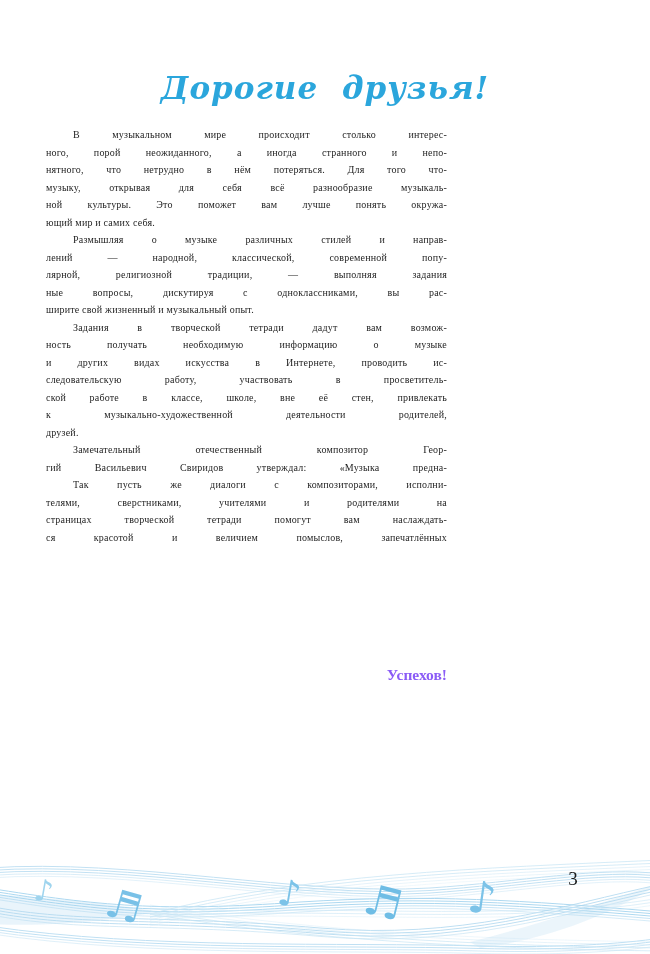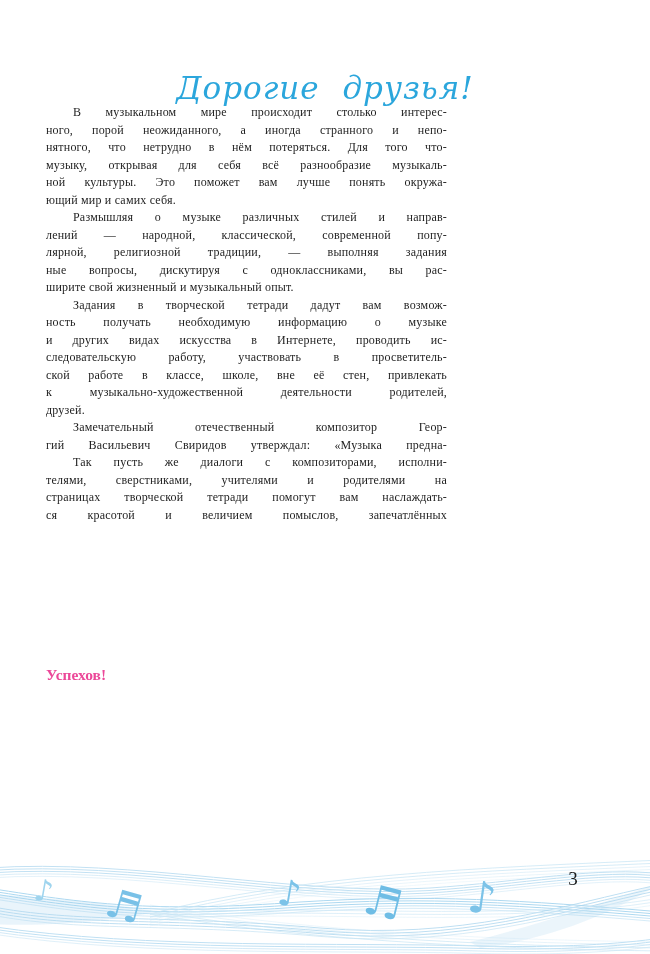--- a/index.html
+++ b/index.html
@@ -16,42 +16,43 @@
     top:70px; left:0; width:650px;
     text-align:center;
     font-family:"DejaVu Serif", serif;
     font-style:italic;
     font-size:31px;
     letter-spacing:1px;
     word-spacing:12px;
   }
   .text-block {
     position:absolute;
-    top:104px; left:46px; width:401px;
-    font-size:12px;
+    top:126px; left:46px; width:401px;
+    font-size:10px;
     line-height:17.5px;
     color:#1e1e1e;
     letter-spacing:0.2px;
   }
   .paragraph { margin:0; }
   .line {
     text-align:justify;
     text-align-last:justify;
     height:17.5px;
     overflow:hidden;
     white-space:nowrap;
   }
   .line.first { text-indent:27px; }
   .line.last { text-align-last:left; }
   .closing {
     position:absolute;
     top:666px; left:46px; width:401px;
+    text-align:right;
     font-weight:bold;
     font-size:15.5px;
-    color:#ec4899;
+    color:#8b5cf6;
   }
   .page-number {
     position:absolute;
     top:868px; left:560px; width:26px;
     text-align:center;
     font-size:19px;
     color:#1b1b1b;
   }
   .waves {
     position:absolute;
@@ -69,21 +70,21 @@
     font-family:"DejaVu Sans", sans-serif;
     line-height:1;
     transform-origin:50% 50%;
   }
 </style>
 </head>
 <body>
 
 <div class="page">
 
-  <h1 class="page-title" style="color:#2ba6dc; margin:0; font-weight:normal;">Дорогие друзья!</h1>
+  <h1 class="page-title" style="color:#2ba6dc; margin:0; font-weight:bold;">Дорогие друзья!</h1>
 
   <div class="text-block">
       <div class="paragraph">
         <div class="line first">В музыкальном мире происходит столько интерес-</div>
         <div class="line">ного, порой неожиданного, а иногда странного и непо-</div>
         <div class="line">нятного, что нетрудно в нём потеряться. Для того что-</div>
         <div class="line">музыку, открывая для себя всё разнообразие музыкаль-</div>
         <div class="line">ной культуры. Это поможет вам лучше понять окружа-</div>
         <div class="line last">ющий мир и самих себя.</div>
       </div>

